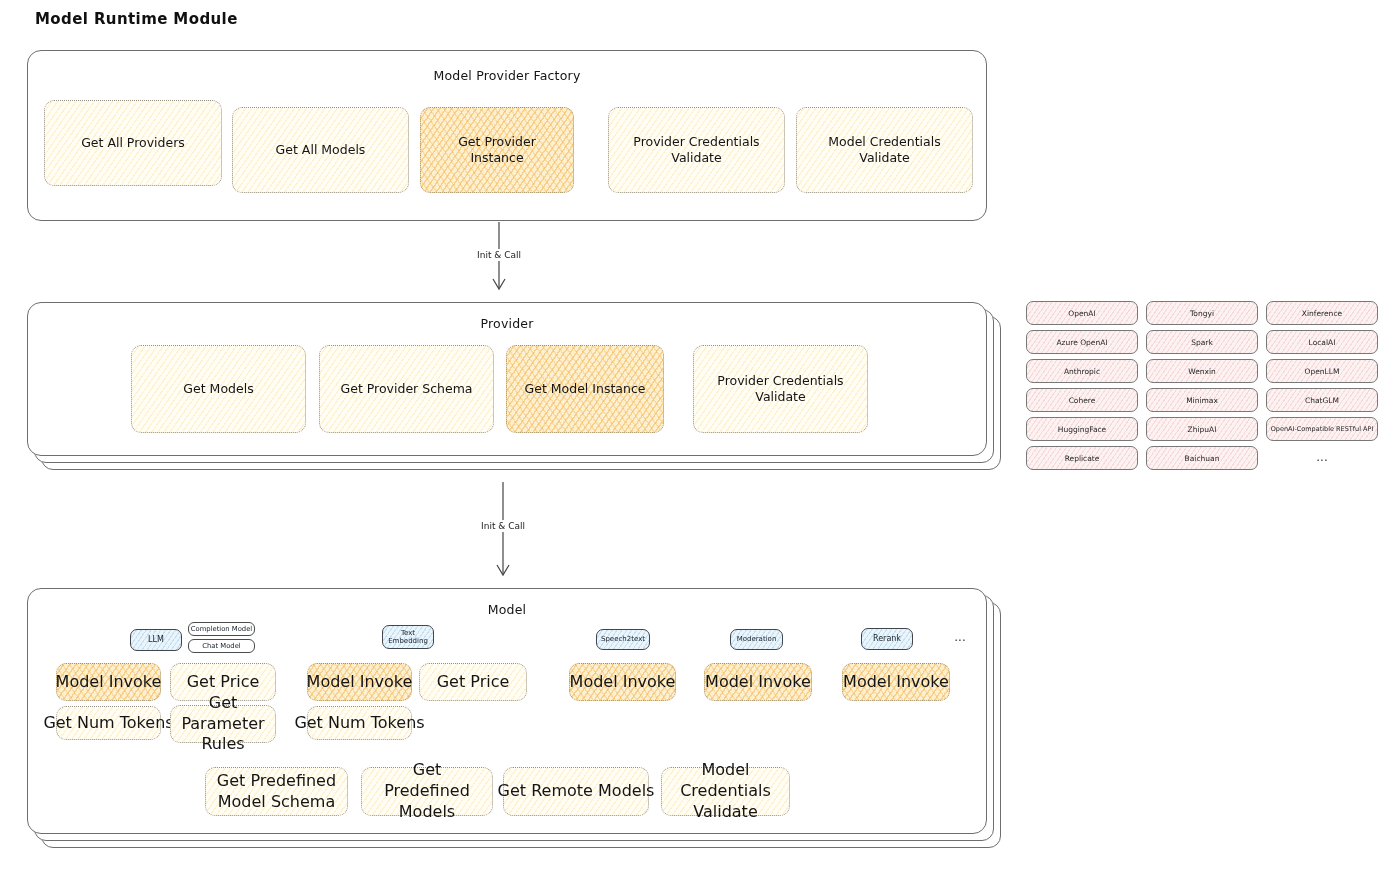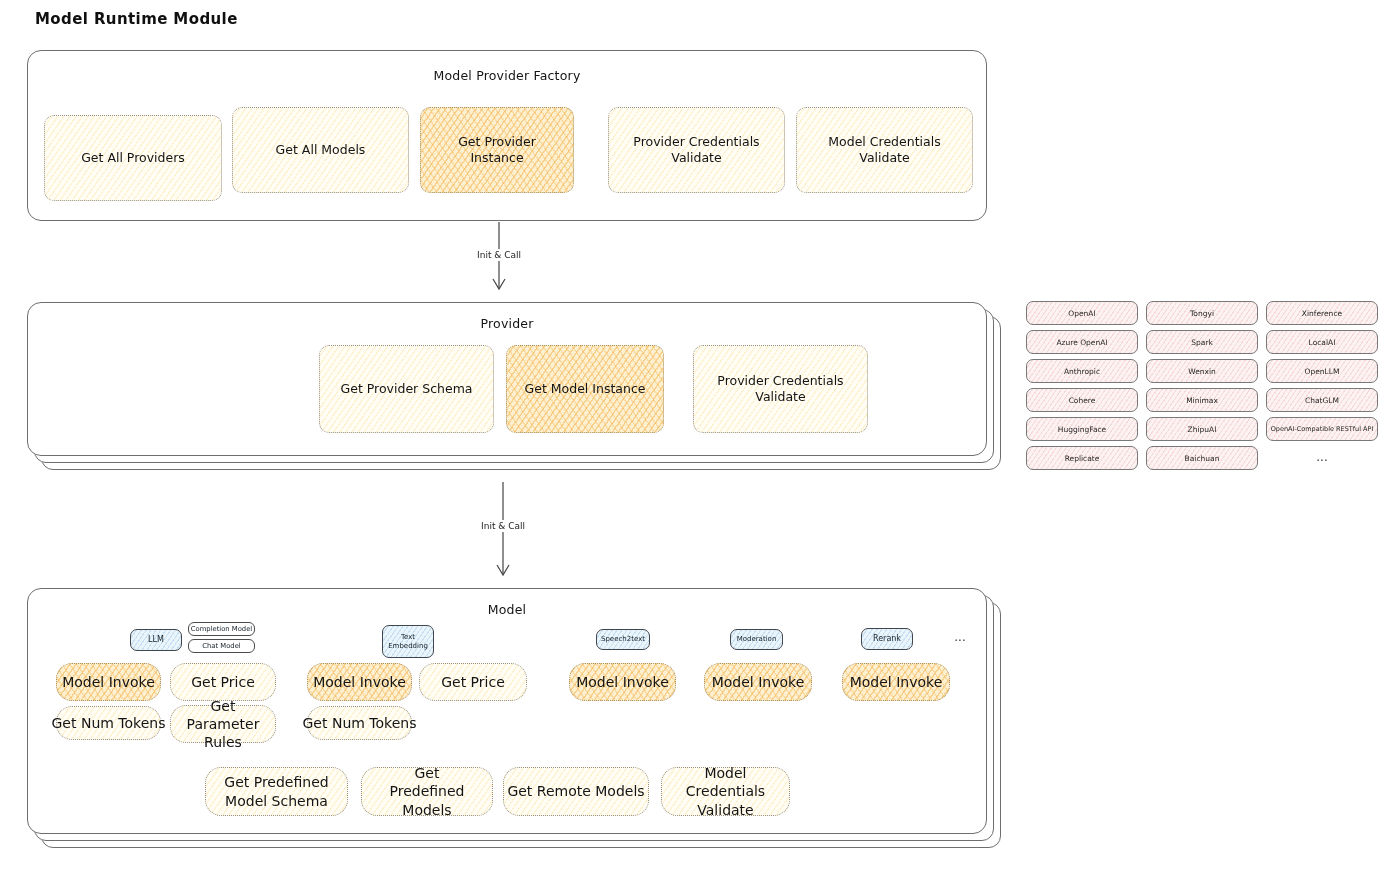--- a/index.html
+++ b/index.html
@@ -6,21 +6,21 @@
   html,body { background:#ffffff; }
   body { font-family:"DejaVu Sans", sans-serif; }
   .canvas { position:relative; width:1393px; height:880px; background:#fff; overflow:hidden; color:#161616; }
   .page-title { position:absolute; left:35px; top:10px; font-size:15px; font-weight:bold; letter-spacing:0.4px; color:#101010; }
 
   .frame { position:absolute; background:#fff; border:1.5px solid #6e6e6e; border-radius:14px; }
   .frame-title { position:absolute; text-align:center; font-size:12.5px; letter-spacing:0.2px; color:#141414; }
 
   .node { position:absolute; display:flex; align-items:center; justify-content:center; text-align:center;
           font-size:12.5px; line-height:1.3; color:#141414; border-radius:10px; padding:3px; }
-  .node-sm { font-size:14px;border-radius:16px; }
+  .node-sm { font-size:16px; }
   .nw { white-space:nowrap; }
   .n-yellow { border:1.4px dotted #979184;
     background-color:#fffdf4;
     background-image:repeating-linear-gradient(125deg, rgba(247,205,105,0.26) 0px, rgba(247,205,105,0.26) 1.2px, transparent 1.2px, transparent 5px); }
   .n-orange { border:1.4px dotted #a5926a;
     background-color:#fdf0d0;
     background-image:
       repeating-linear-gradient(125deg, rgba(242,166,48,0.42) 0px, rgba(242,166,48,0.42) 1.4px, transparent 1.4px, transparent 5px),
       repeating-linear-gradient(55deg, rgba(242,166,48,0.28) 0px, rgba(242,166,48,0.28) 1.4px, transparent 1.4px, transparent 6px); }
 
@@ -44,21 +44,21 @@
 </head>
 <body>
 
 <div class="canvas">
 
   <div class="page-title">Model Runtime Module</div>
 
   <div class="frame" style="left:27px; top:50px; width:960px; height:171px;"></div>
   <div class="frame-title" style="left:27px; top:68px; width:960px;">Model Provider Factory</div>
 
-  <div class="node n-yellow nw" style="left:44px;  top:115px; width:178px; height:86px;justify-content:center;">
+  <div class="node n-yellow nw" style="left:44px;  top:100px; width:178px; height:86px;justify-content:center;">
     <span>Get All Providers</span>
     </div>
   <div class="node n-yellow nw" style="left:232px; top:107px; width:177px; height:86px;">
     <span>Get All Models</span>
     </div>
   <div class="node n-orange" style="left:420px; top:107px; width:154px; height:86px;">
     <span style="max-width:105px;">Get Provider Instance</span>
     </div>
   <div class="node n-yellow" style="left:608px; top:107px; width:177px; height:86px;">
     <span style="max-width:150px;">Provider Credentials Validate</span>
@@ -71,20 +71,23 @@
     <line x1="9" y1="0" x2="9" y2="66" stroke="#444" stroke-width="1.2"></line>
     <polyline points="3,57 9,67 15,57" fill="none" stroke="#444" stroke-width="1.2"></polyline>
   </svg>
   <div class="conn-label" style="left:462px; top:249px; width:74px;">Init &amp; Call</div>
 
   <div class="frame" style="left:41px; top:316px; width:960px; height:154px; border-radius:12px;"></div>
   <div class="frame" style="left:34px; top:309px; width:960px; height:154px; border-radius:12px;"></div>
   <div class="frame" style="left:27px; top:302px; width:960px; height:154px;"></div>
   <div class="frame-title" style="left:27px; top:316px; width:960px;">Provider</div>
 
+  <div class="node n-yellow nw" style="left:131px; top:345px; width:175px; height:88px;">
+    <span>Get Models</span>
+    </div>
   <div class="node n-yellow nw" style="left:319px; top:345px; width:175px; height:88px;">
     <span>Get Provider Schema</span>
     </div>
   <div class="node n-orange nw" style="left:506px; top:345px; width:158px; height:88px;">
     <span>Get Model Instance</span>
     </div>
   <div class="node n-yellow" style="left:693px; top:345px; width:175px; height:88px;">
     <span style="max-width:150px;">Provider Credentials Validate</span>
     </div>
 
@@ -119,21 +122,21 @@
   <div class="conn-label" style="left:466px; top:520px; width:74px;">Init &amp; Call</div>
 
   <div class="frame" style="left:41px; top:602px; width:960px; height:246px; border-radius:12px;"></div>
   <div class="frame" style="left:34px; top:595px; width:960px; height:246px; border-radius:12px;"></div>
   <div class="frame" style="left:27px; top:588px; width:960px; height:246px;"></div>
   <div class="frame-title" style="left:27px; top:602px; width:960px;">Model</div>
 
   <div class="tab t-blue" style="left:130px; top:629px; width:52px; height:22px;">LLM</div>
   <div class="tab t-white" style="left:188px; top:622px; width:67px; height:14px;">Completion Model</div>
   <div class="tab t-white" style="left:188px; top:639px; width:67px; height:14px;">Chat Model</div>
-  <div class="tab t-blue t-tiny" style="left:382px; top:625px; width:52px; height:33px;">
+  <div class="tab t-blue t-tiny" style="left:382px; top:625px; width:52px; height:24px;">
     <span style="max-width:44px;">Text Embedding</span>
     </div>
   <div class="tab t-blue t-tiny" style="left:596px; top:629px; width:54px; height:21px;">Speech2text</div>
   <div class="tab t-blue t-tiny" style="left:730px; top:629px; width:53px; height:21px;">Moderation</div>
   <div class="tab t-blue" style="left:861px; top:628px; width:52px; height:22px;">Rerank</div>
   <div class="ellipsis" style="left:948px; top:630px; width:24px;">...</div>
 
   <div class="node node-sm n-orange nw" style="left:56px;  top:663px; width:105px; height:38px;">Model Invoke</div>
   <div class="node node-sm n-yellow nw" style="left:170px; top:663px; width:106px; height:38px;">Get Price</div>
   <div class="node node-sm n-orange nw" style="left:307px; top:663px; width:105px; height:38px;">Model Invoke</div>

